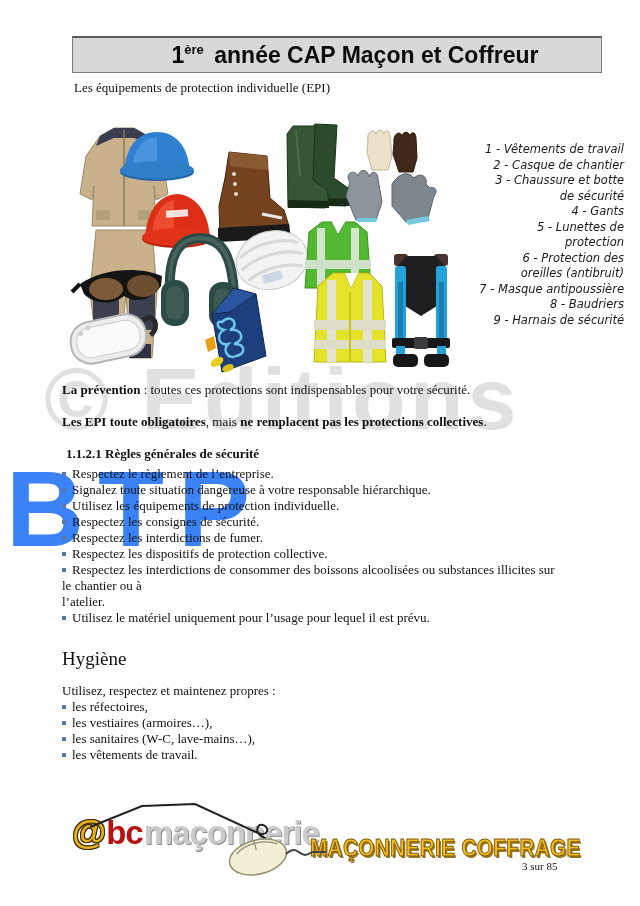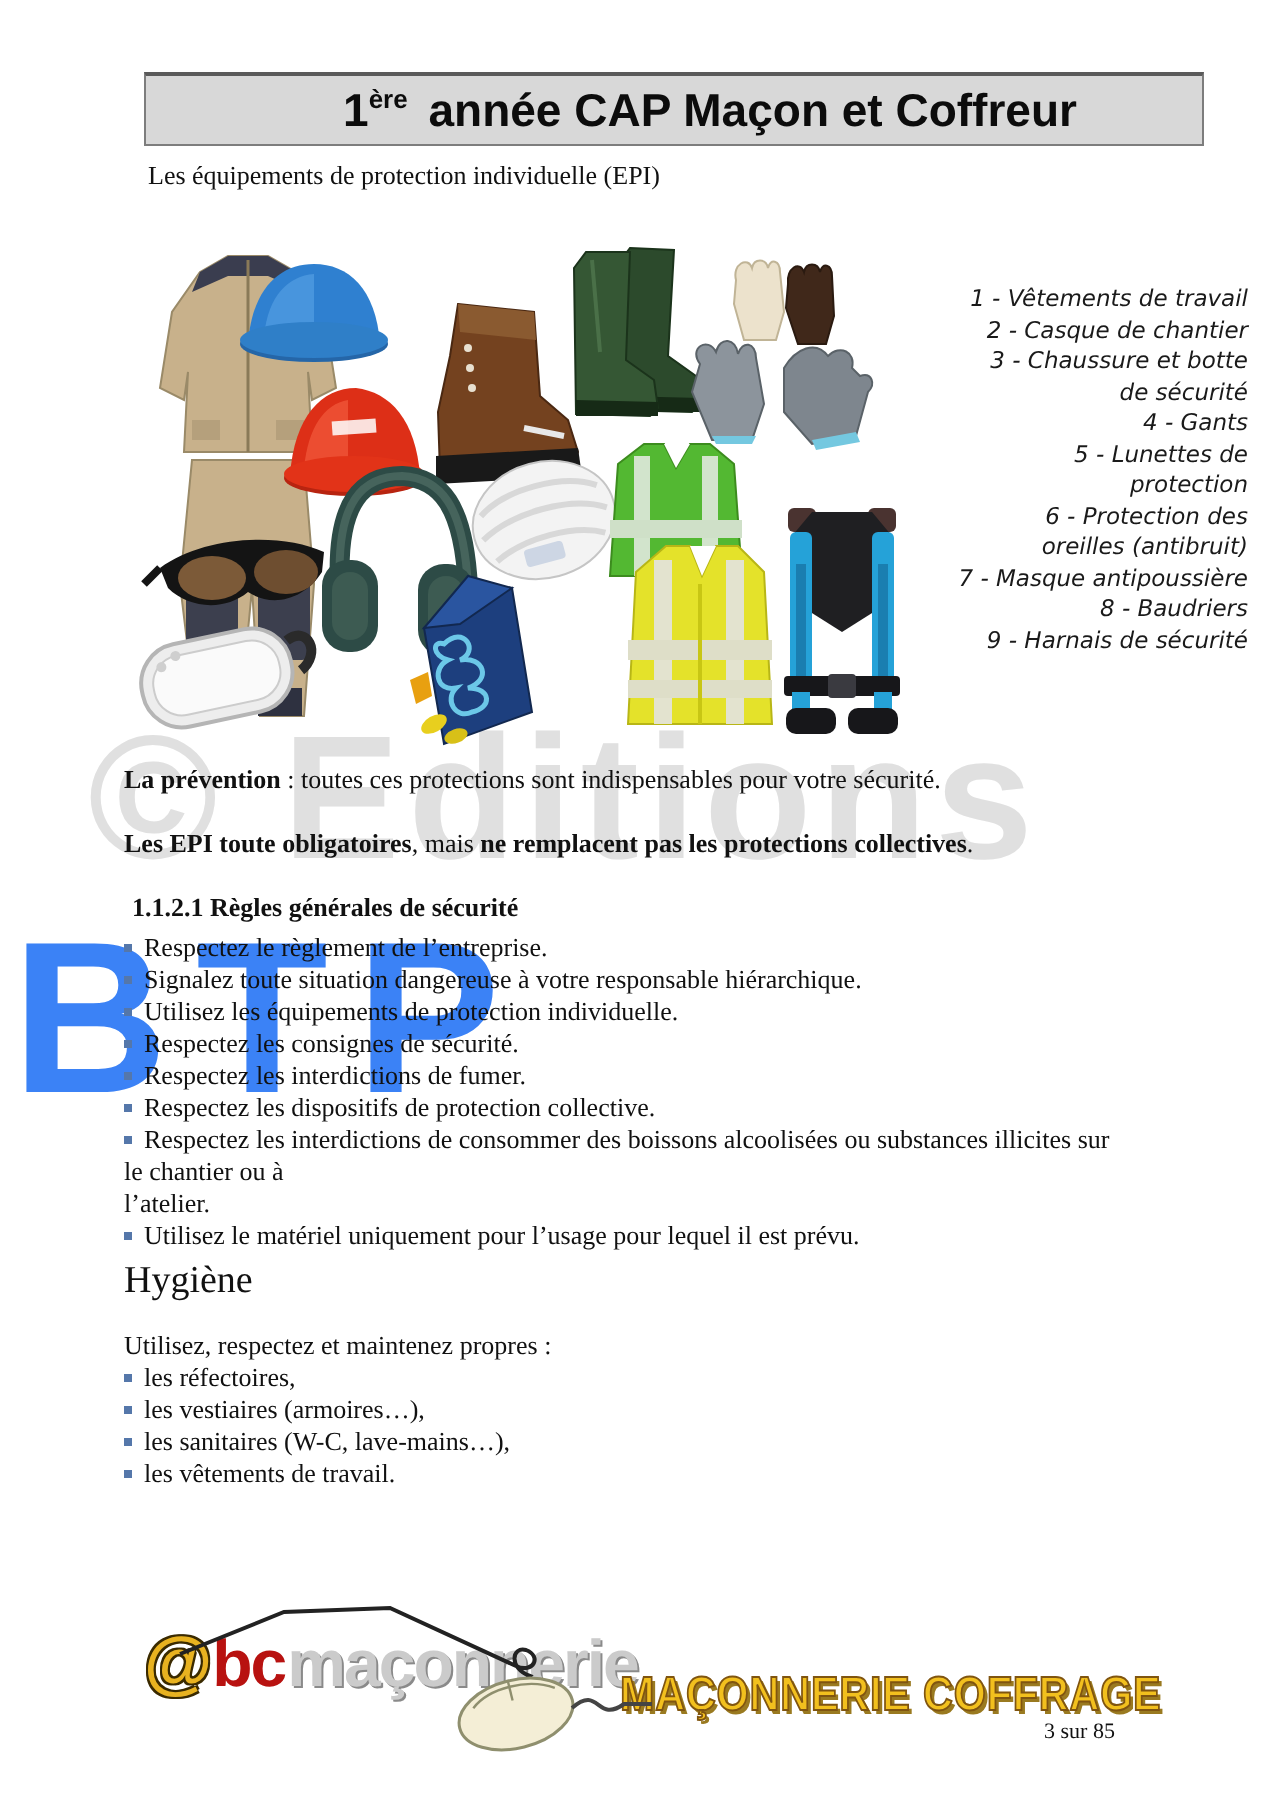--- a/index.html
+++ b/index.html
@@ -46,21 +46,21 @@
   }
   .para { margin:0 0 16px 0; }
   .rules-title { margin:4px;font-weight:bold; }
   .rule, .hyg-item { margin:0; }
   .rule-text, .hyg-text { white-space:pre-line; }
   .bullet {
     display:inline-block; width:4px; height:4px; background:#5577aa;
     margin:0 6px 2px 0; vertical-align:middle;
   }
   .hygiene-title {
-    font-size:19px; line-height:24px; margin:3px 0 12px 0; font-weight:normal;
+    font-size:19px; line-height:24px; margin:21px 0 12px 0; font-weight:normal;
   }
   .hyg-intro { margin:0; }
 
   
   .logo-text {
     position:absolute; left:72px; top:812px; z-index:2;
     font-family:"Liberation Sans", sans-serif; font-weight:bold; font-size:33px;
     white-space:nowrap;
   }
   .logo-at {

